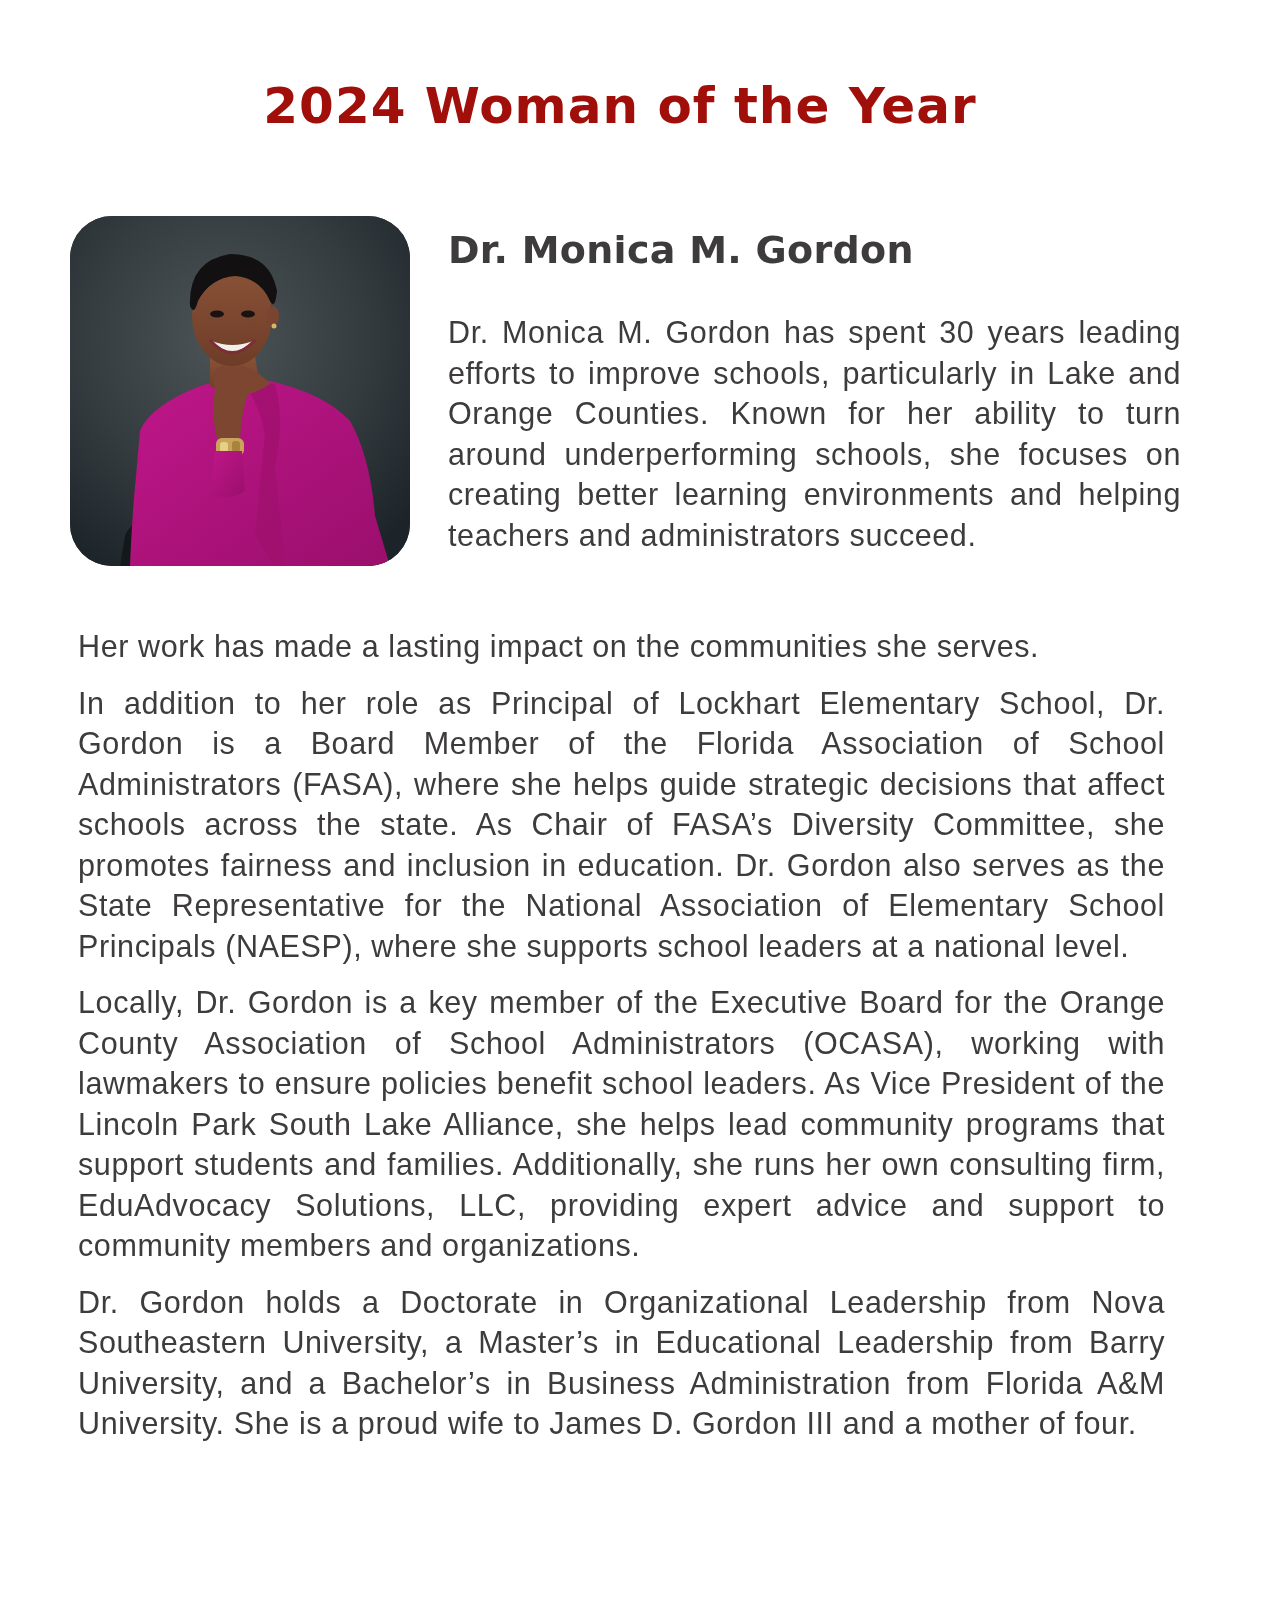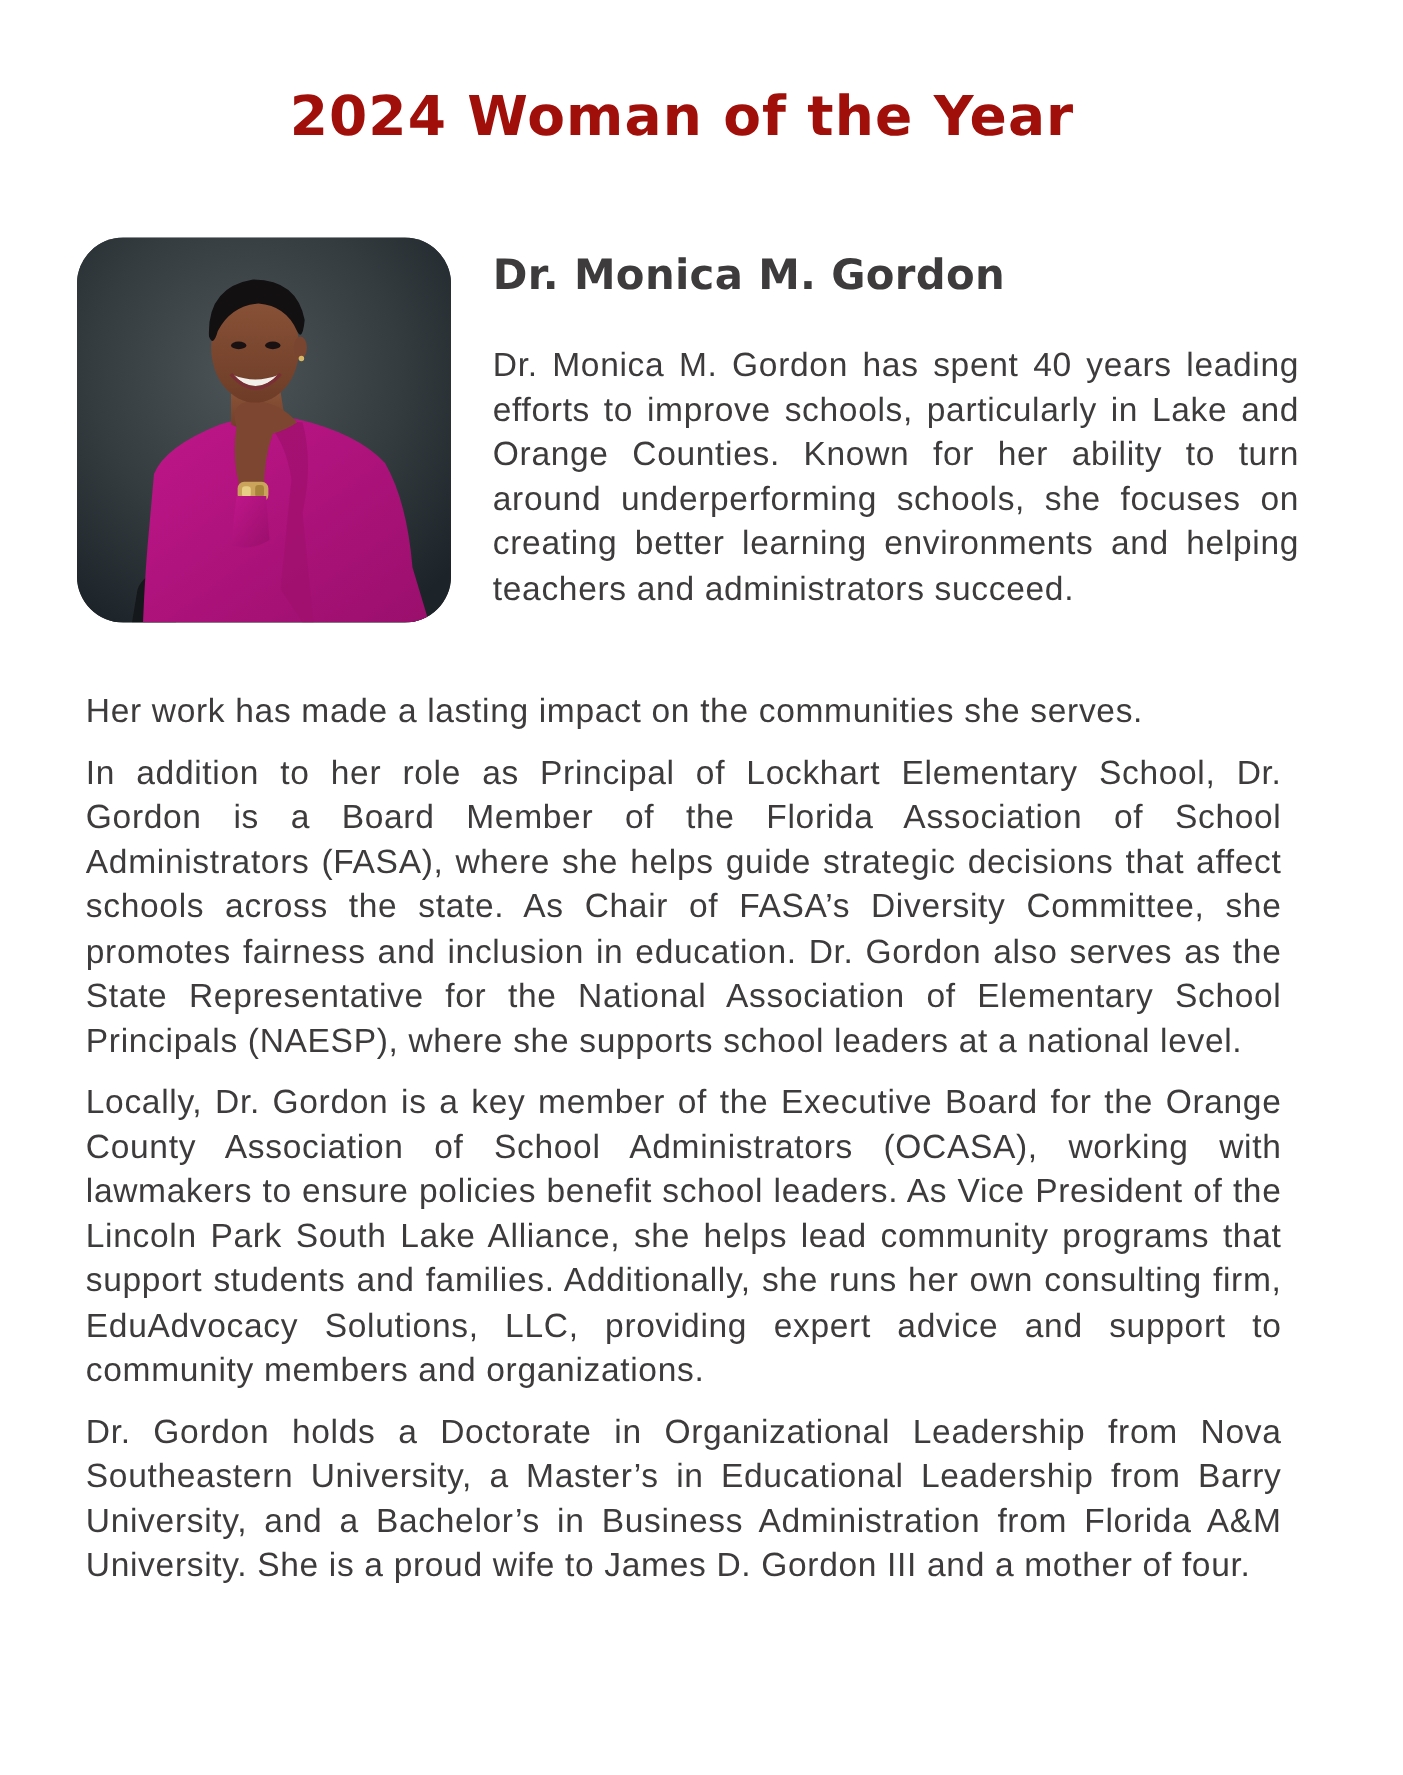--- a/index.html
+++ b/index.html
@@ -143,20 +143,20 @@
 
     <path d="M142 125 Q162 145 183 125 Q162 133 142 125 Z" fill="#f2eeea"></path>
     <path d="M140 124 Q162 150 185 124" fill="none" stroke="#7a2e36" stroke-width="3"></path>
   </svg>
 </div>
 
 <div class="header-block">
   <h2 class="name">Dr. Monica M. Gordon</h2>
 </div>
 
-<p class="intro">Dr. Monica M. Gordon has spent 40 years leading efforts to improve schools, particularly in Lake and Orange Counties. Known for her ability to turn around underperforming schools, she focuses on creating better learning environments and helping teachers and administrators succeed.</p>
+<p class="intro">Dr. Monica M. Gordon has spent 30 years leading efforts to improve schools, particularly in Lake and Orange Counties. Known for her ability to turn around underperforming schools, she focuses on creating better learning environments and helping teachers and administrators succeed.</p>
 
 <div class="body-text">
   <p>Her work has made a lasting impact on the communities she serves.</p>
   <p>In addition to her role as Principal of Lockhart Elementary School, Dr. Gordon is a Board Member of the Florida Association of School Administrators (FASA), where she helps guide strategic decisions that affect schools across the state. As Chair of FASA’s Diversity Committee, she promotes fairness and inclusion in education. Dr. Gordon also serves as the State Representative for the National Association of Elementary School Principals (NAESP), where she supports school leaders at a national level.</p>
   <p>Locally, Dr. Gordon is a key member of the Executive Board for the Orange County Association of School Administrators (OCASA), working with lawmakers to ensure policies benefit school leaders. As Vice President of the Lincoln Park South Lake Alliance, she helps lead community programs that support students and families. Additionally, she runs her own consulting firm, EduAdvocacy Solutions, LLC, providing expert advice and support to community members and organizations.</p>
   <p>Dr. Gordon holds a Doctorate in Organizational Leadership from Nova Southeastern University, a Master’s in Educational Leadership from Barry University, and a Bachelor’s in Business Administration from Florida A&amp;M University. She is a proud wife to James D. Gordon III and a mother of four.</p>
 </div>
 
 </body></html>

